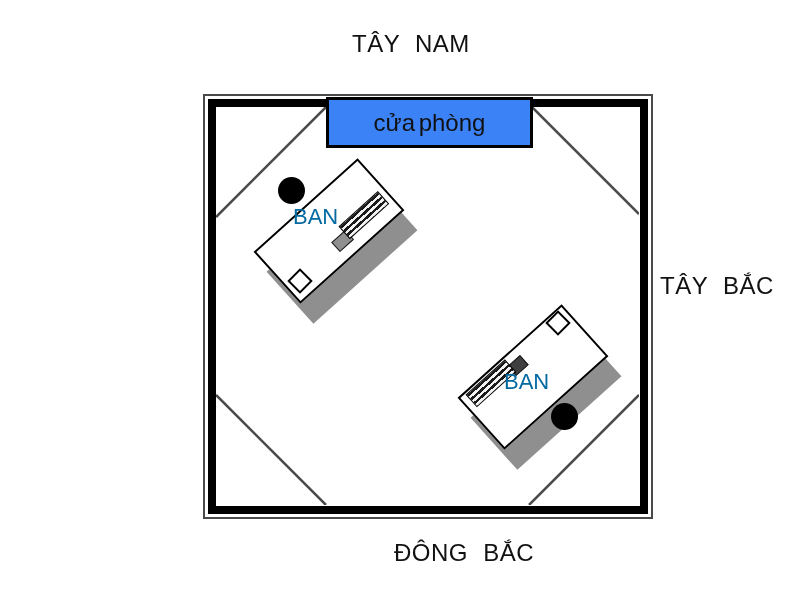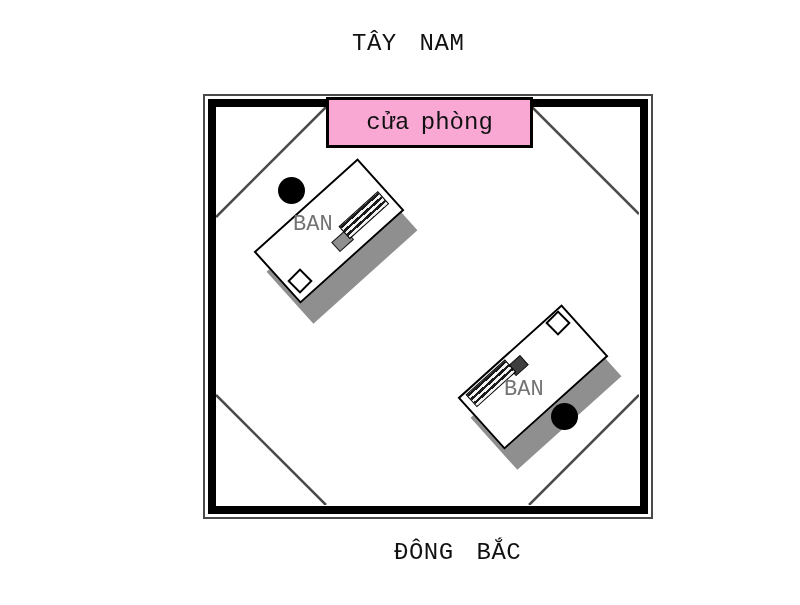--- a/index.html
+++ b/index.html
@@ -3,21 +3,21 @@
 <meta charset="utf-8">
 <style>
   * { margin: 0; padding: 0; box-sizing: border-box; }
   html, body { background: #ffffff; }
   body {
     width: 800px; height: 605px;
     font-family: "Liberation Sans", "DejaVu Sans", sans-serif;
     color: var(--text, #111111);
     overflow: hidden;
   }
-  .canvas { position: relative; width: 800px; height: 605px; background: #ffffff; font-family: Liberation Mono, monospace; }
+  .canvas { position: relative; width: 800px; height: 605px; background: #ffffff; }
 
   
   .compass {
     position: absolute;
     font-size: 24px;
     letter-spacing: 0.5px;
     word-spacing: 8px;
     color: var(--text, #111111);
     white-space: nowrap;
   }
@@ -43,21 +43,21 @@
   .diagonals {
     position: absolute; left: 216px; top: 107px;
     width: 423px; height: 398px;
     z-index: 2;
   }
 
   
   .door {
     position: absolute; left: 326px; top: 97px;
     width: 207px; height: 51px;
-    background: #f9a8d4;
+    background: #3b82f6;
     border: 3px solid var(--wall, #000000);
     z-index: 5;
     display: flex; align-items: center; justify-content: center;
     font-size: 24px;
     word-spacing: -3px;
     color: var(--text, #111111);
   }
 
   
   .desk-shadow {
@@ -88,22 +88,22 @@
   .bar1 { left: 78px; top: 36px; }
   .bar2 { left: 6px;  top: 1px;  }
   .block {
     position: absolute; border: 1.5px solid #1a1a1a;
   }
   .block1 { left: 62px; top: 43px; width: 19px; height: 13px; background: #8f8f8f; }
   .block2 { left: 56px; top: 8px;  width: 17px; height: 13px; background: #3f3f3f; }
 
   
   .ban-label {
-    position: absolute; font-size: 22px; color: #737373;
-    z-index: 7; white-space: nowrap; margin-top: 8px;
+    position: absolute; font-size: 22px; color: #0369a1;
+    z-index: 7; white-space: nowrap;
   }
   .ban1 { left: 293px; top: 204px; }
   .ban2 { left: 504px; top: 369px; }
 
   
   .dot {
     position: absolute; width: 27px; height: 27px;
     background: #000000; border-radius: 50%;
     z-index: 7;
   }
@@ -119,20 +119,21 @@
   }
   .diamond1 { left: 291px; top: 272px; }
   .diamond2 { left: 549px; top: 314px; }
 </style>
 </head>
 <body>
 
 <div class="canvas">
 
   <div class="compass compass-top">TÂY NAM</div>
+  <div class="compass compass-right">TÂY BẮC</div>
   <div class="compass compass-bottom">ĐÔNG BẮC</div>
 
   <div class="room-frame">
     <div class="room-wall"></div>
   </div>
 
   <svg class="diagonals" viewBox="0 0 423 398" xmlns="http://www.w3.org/2000/svg">
     <line x1="110" y1="0" x2="0" y2="110" stroke="#4a4a4a" stroke-width="2.5"></line>
     <line x1="316" y1="0" x2="423" y2="107" stroke="#4a4a4a" stroke-width="2.5"></line>
     <line x1="0" y1="288" x2="110" y2="398" stroke="#4a4a4a" stroke-width="2.5"></line>

